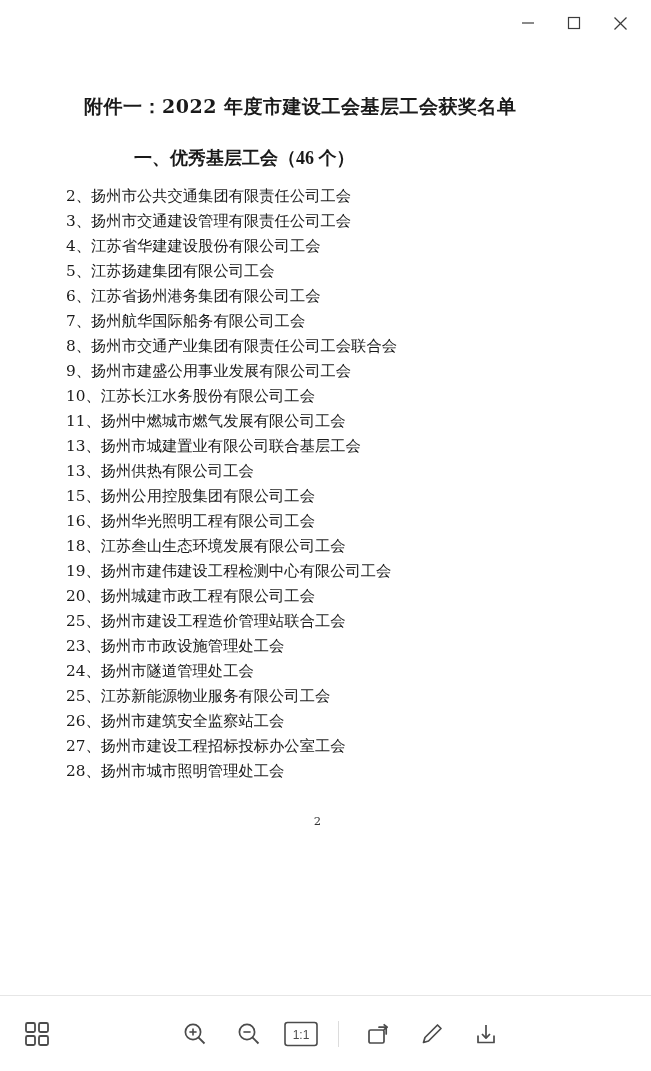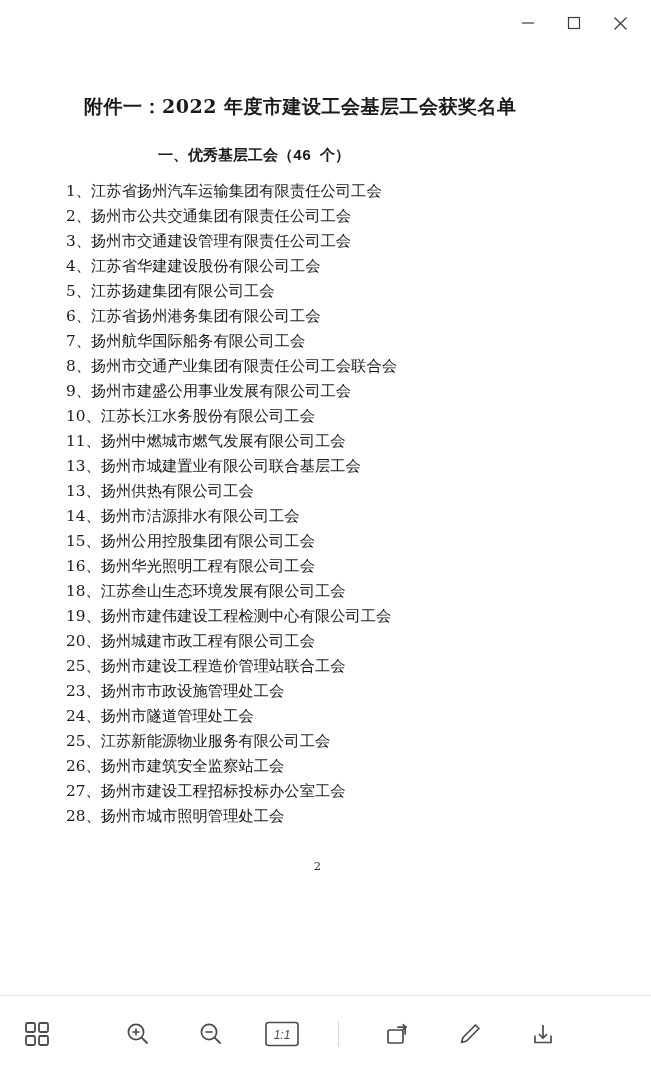--- a/index.html
+++ b/index.html
@@ -55,25 +55,25 @@
     font-family: "DejaVu Serif", "Liberation Serif", serif;
     font-size: 19px;
     font-weight: bold;
     color: #1a1a1a;
     letter-spacing: 0.5px;
     margin: 0 0 26px 22px;
     white-space: nowrap;
   }
 
   .section-head {
-    font-family: Liberation Mono, monospace;
-    font-size: 15px;
+    font-family: Liberation Serif, serif;
+    font-size: 18px;
     font-weight: bold;
     color: #1a1a1a;
-    margin: 0 0 14px 96px;
+    margin: 0 0 14px 72px;
   }
 
   .list {
     margin: 0; padding: 0; list-style: none;
   }
   .list li {
     font-family: "DejaVu Serif", "Liberation Serif", serif;
     font-size: 15.3px;
     color: #1a1a1a;
     line-height: 25px;
@@ -97,24 +97,23 @@
     border-top: 1px solid #e6e6e6;
     background: #ffffff;
     display: flex;
     align-items: center;
     padding: 0 18px;
     position: relative;
   }
   .tb-left { display: flex; align-items: center; }
   .tb-center {
     display: flex; align-items: center;
-    gap: 35px;
+    gap: 16px;
     margin: 0 auto;
     transform: translateX(-4px);
-    font-style: italic;
   }
   .tb-btn {
     width: 38px; height: 38px;
     display: flex; align-items: center; justify-content: center;
     color: #4b4b4b;
     cursor: default;
     border-radius: 4px;
   }
   .tb-btn svg { display: block; }
   .tb-sep {
@@ -149,34 +148,32 @@
   </div>
 
   <div class="viewer">
     <div class="page">
 
       <h1 class="doc-title">附件一：2022 年度市建设工会基层工会获奖名单</h1>
 
       <div class="section-head">一、优秀基层工会（46 个）</div>
 
       <ul class="list" id="award-list">
-          <li><span class="highlight" style="border-color: rgb(232, 50, 42);"><span class="num">1、</span><span>江苏省扬州汽车运输集团有限责任公司工会</span></span></li>
           <li><span><span class="num">2、</span><span>扬州市公共交通集团有限责任公司工会</span></span></li>
           <li><span><span class="num">3、</span><span>扬州市交通建设管理有限责任公司工会</span></span></li>
           <li><span><span class="num">4、</span><span>江苏省华建建设股份有限公司工会</span></span></li>
           <li><span><span class="num">5、</span><span>江苏扬建集团有限公司工会</span></span></li>
           <li><span><span class="num">6、</span><span>江苏省扬州港务集团有限公司工会</span></span></li>
           <li><span><span class="num">7、</span><span>扬州航华国际船务有限公司工会</span></span></li>
           <li><span><span class="num">8、</span><span>扬州市交通产业集团有限责任公司工会联合会</span></span></li>
           <li><span><span class="num">9、</span><span>扬州市建盛公用事业发展有限公司工会</span></span></li>
           <li><span><span class="num">10、</span><span>江苏长江水务股份有限公司工会</span></span></li>
           <li><span><span class="num">11、</span><span>扬州中燃城市燃气发展有限公司工会</span></span></li>
           <li><span><span class="num">13、</span><span>扬州市城建置业有限公司联合基层工会</span></span></li>
           <li><span><span class="num">13、</span><span>扬州供热有限公司工会</span></span></li>
-          <li><span><span class="num">14、</span><span>扬州市洁源排水有限公司工会</span></span></li>
           <li><span><span class="num">15、</span><span>扬州公用控股集团有限公司工会</span></span></li>
           <li><span><span class="num">16、</span><span>扬州华光照明工程有限公司工会</span></span></li>
           <li><span><span class="num">18、</span><span>江苏叁山生态环境发展有限公司工会</span></span></li>
           <li><span><span class="num">19、</span><span>扬州市建伟建设工程检测中心有限公司工会</span></span></li>
           <li><span><span class="num">20、</span><span>扬州城建市政工程有限公司工会</span></span></li>
           <li><span><span class="num">25、</span><span>扬州市建设工程造价管理站联合工会</span></span></li>
           <li><span><span class="num">23、</span><span>扬州市市政设施管理处工会</span></span></li>
           <li><span><span class="num">24、</span><span>扬州市隧道管理处工会</span></span></li>
           <li><span><span class="num">25、</span><span>江苏新能源物业服务有限公司工会</span></span></li>
           <li><span><span class="num">26、</span><span>扬州市建筑安全监察站工会</span></span></li>

